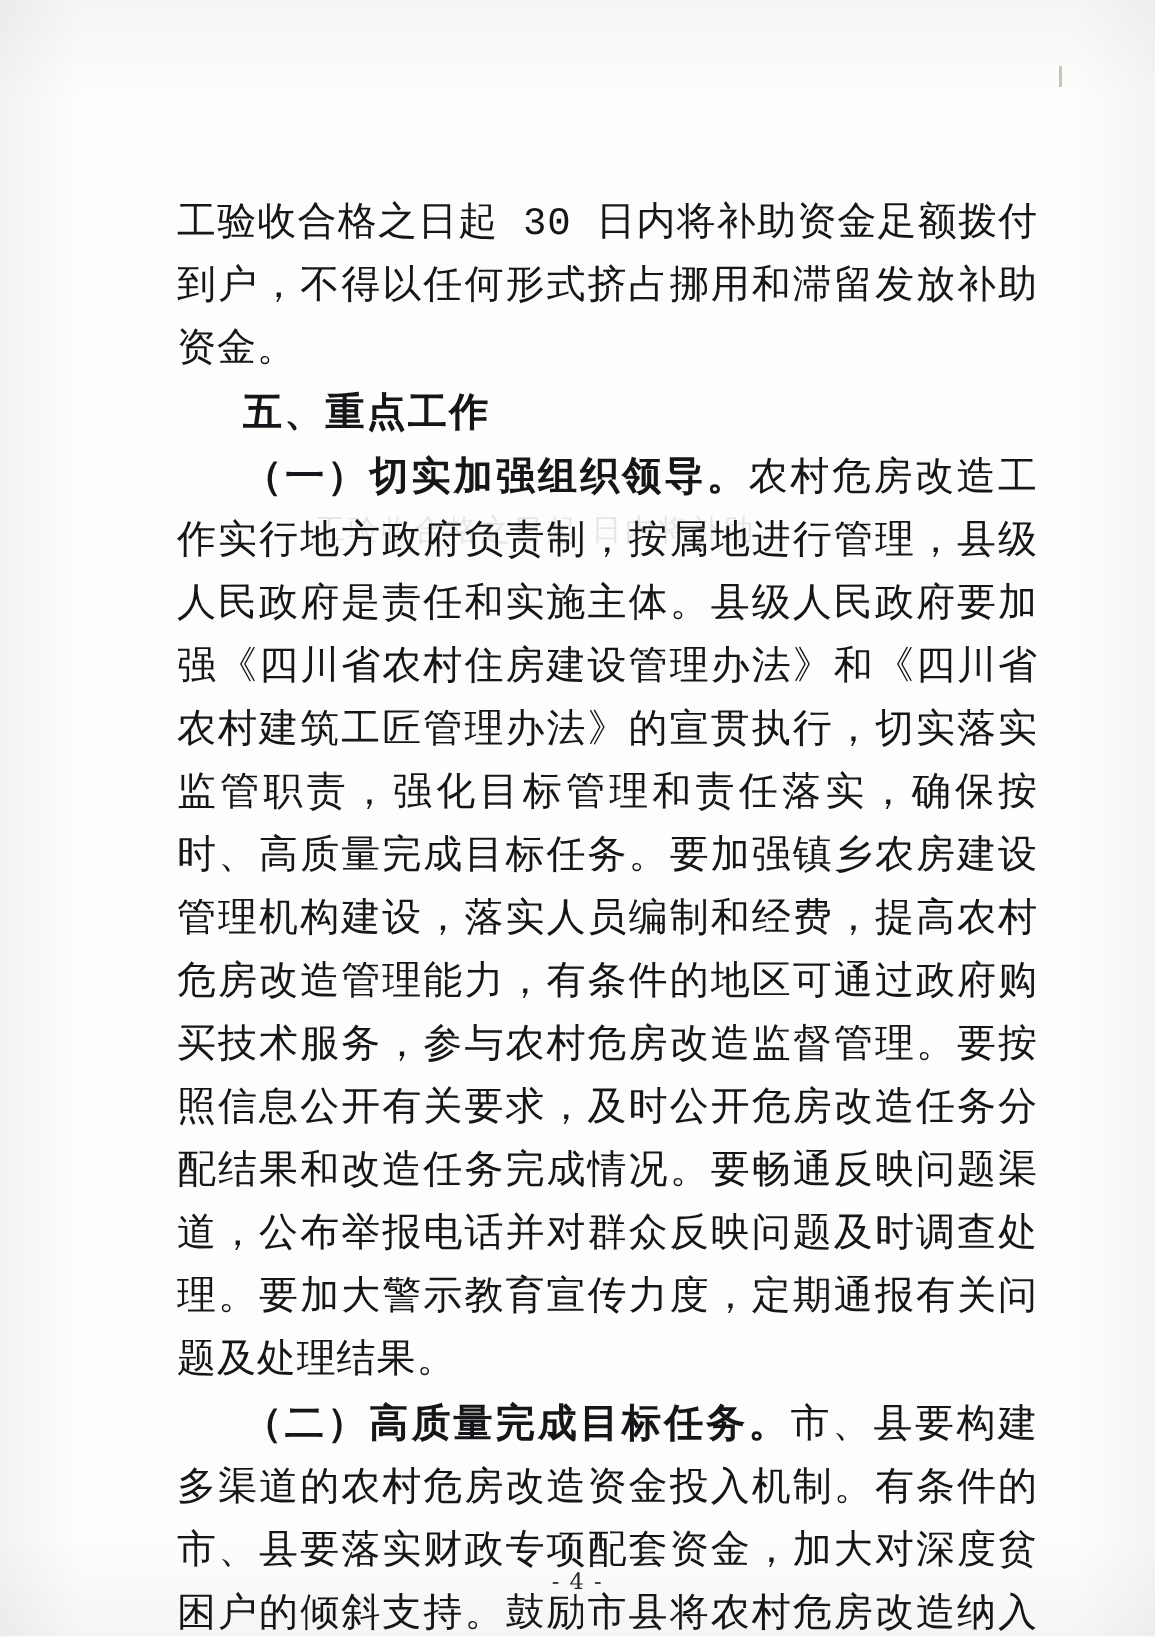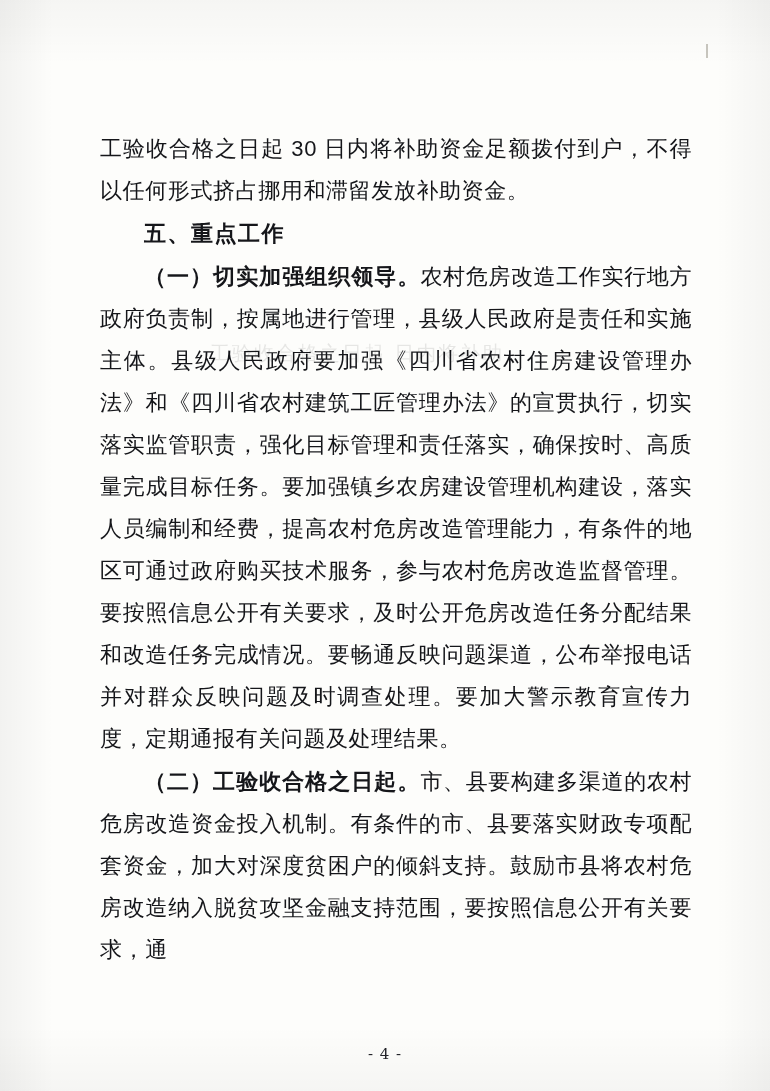--- a/index.html
+++ b/index.html
@@ -30,28 +30,28 @@
       linear-gradient(to right, rgba(0,0,0,0.045), rgba(0,0,0,0) 7%, rgba(0,0,0,0) 93%, rgba(0,0,0,0.035)),
       linear-gradient(to bottom, rgba(0,0,0,0.03), rgba(0,0,0,0) 6%, rgba(0,0,0,0) 94%, rgba(0,0,0,0.03));
   }
   .content {
     position: absolute;
     left: 100px;
     top: 128px;
     width: 592px;
   }
   p {
-    margin: 0 0 1px 0;
-    font-size: 22px;
+    margin: 0 0 1px 18px;
+    font-size: 26px;
     line-height: 42px;
     color: #15161a;
     text-align: justify;
     text-justify: inter-ideograph;
     letter-spacing: 0.6px;
-    font-family: Liberation Sans, sans-serif;
+    font-family: Liberation Mono, monospace;
   }
   p.indent {
     text-indent: 44px;
   }
   .bold-head {
     font-weight: bold;
     letter-spacing: 1px;
   }
   .section-title {
     font-weight: bold;
@@ -109,20 +109,20 @@
 
     <p class="indent">
       <span class="section-title">五、重点工作</span>
     </p>
 
     <p class="indent">
       <span class="bold-head">（一）切实加强组织领导。</span><span>农村危房改造工作实行地方政府负责制，按属地进行管理，县级人民政府是责任和实施主体。县级人民政府要加强《四川省农村住房建设管理办法》和《四川省农村建筑工匠管理办法》的宣贯执行，切实落实监管职责，强化目标管理和责任落实，确保按时、高质量完成目标任务。要加强镇乡农房建设管理机构建设，落实人员编制和经费，提高农村危房改造管理能力，有条件的地区可通过政府购买技术服务，参与农村危房改造监督管理。要按照信息公开有关要求，及时公开危房改造任务分配结果和改造任务完成情况。要畅通反映问题渠道，公布举报电话并对群众反映问题及时调查处理。要加大警示教育宣传力度，定期通报有关问题及处理结果。</span>
     </p>
 
     <p class="indent">
-      <span class="bold-head">（二）工验收合格之日起。</span><span>市、县要构建多渠道的农村危房改造资金投入机制。有条件的市、县要落实财政专项配套资金，加大对深度贫困户的倾斜支持。鼓励市县将农村危房改造纳入脱贫攻坚金融支持范围，要按照信息公开有关要求，通</span>
+      <span class="bold-head">（二）高质量完成目标任务。</span><span>市、县要构建多渠道的农村危房改造资金投入机制。有条件的市、县要落实财政专项配套资金，加大对深度贫困户的倾斜支持。鼓励市县将农村危房改造纳入脱贫攻坚金融支持范围，要按照信息公开有关要求，通</span>
     </p>
 
   </div>
 
   <div class="footer">- 4 -</div>
 
 </div>
 
 </body></html>

